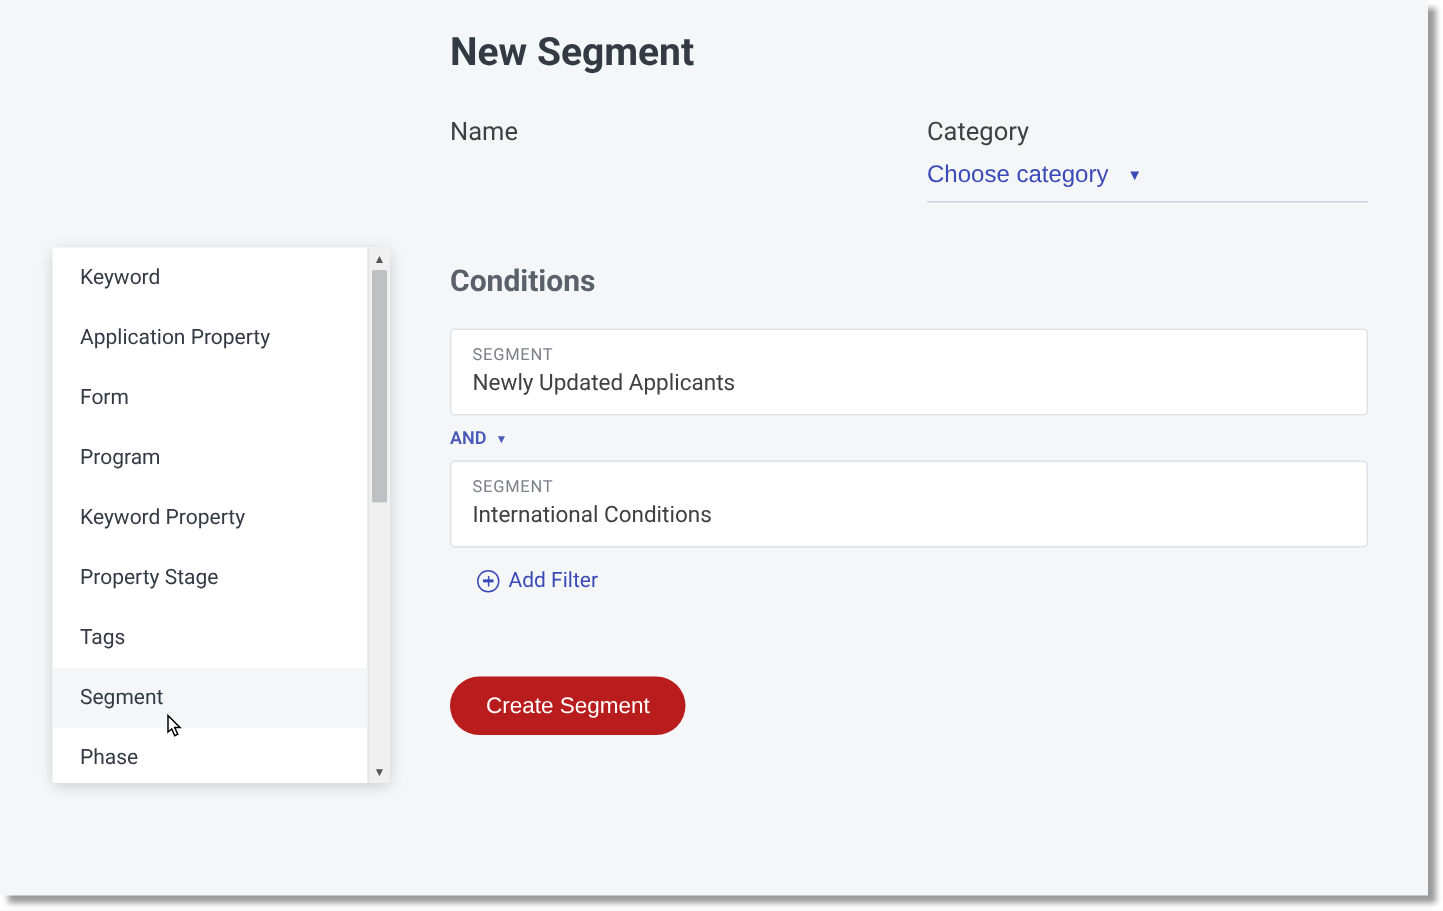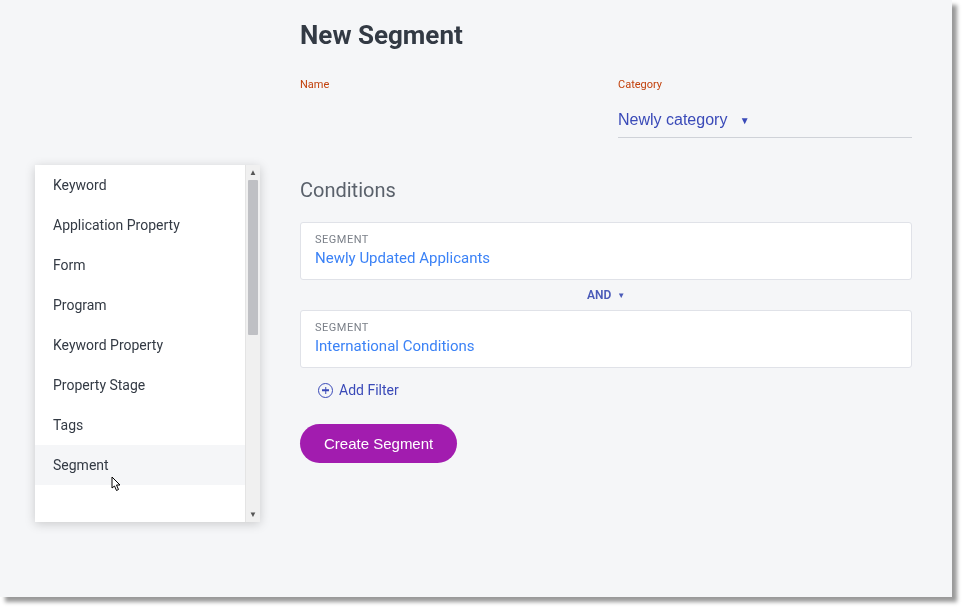--- a/index.html
+++ b/index.html
@@ -27,23 +27,23 @@
     color: #333a44;
     margin-bottom: 28px;
   }
   .field-row {
     display: flex;
     gap: 24px;
     margin-bottom: 40px;
   }
   .field { flex: 1; }
   .field-label {
-    font-size: 11px;
-    color: #c2410c;
-    margin-bottom: 16px;
+    font-size: 17px;
+    color: #404040;
+    margin-bottom: 6px;
     display: block;
   }
   .input {
     width: 100%;
     border: none;
     border-bottom: 1px solid #cfd2d8;
     background: transparent;
     font-size: 16px;
     color: #333a44;
     padding: 4px 0 8px 0;
@@ -62,43 +62,42 @@
     position: relative;
   }
   .dropdown-btn .caret {
     margin-left: 8px;
     font-size: 10px;
     position: relative;
     top: -1px;
   }
   .section-title {
     font-size: 20px;
-    font-weight: 400;
+    font-weight: 700;
     color: #5a616b;
     margin-bottom: 20px;
   }
   .cond-card {
     background: #fff;
     border: 1px solid #e0e2e8;
     border-radius: 3px;
     padding: 10px 14px 12px 14px;
     margin-bottom: 0;
   }
   .cond-type {
     font-size: 11px;
     letter-spacing: 0.5px;
     color: #7b8089;
     margin-bottom: 3px;
   }
   .cond-value {
     font-size: 15px;
-    color: #3b82f6;
+    color: #404040;
   }
   .connector {
-    text-align: center;
     font-size: 12px;
     font-weight: 600;
     color: #4a5ab8;
     padding: 8px 0;
     cursor: pointer;
   }
   .connector .caret {
     font-size: 8px;
     margin-left: 3px;
     position: relative;
@@ -122,22 +121,22 @@
     display: inline-block;
   }
   .add-filter-icon::before, .add-filter-icon::after {
     content: "";
     position: absolute;
     background: #3a4ab8;
   }
   .add-filter-icon::before { left: 3px; right: 3px; top: 50%; height: 1.5px; transform: translateY(-50%); }
   .add-filter-icon::after { top: 3px; bottom: 3px; left: 50%; width: 1.5px; transform: translateX(-50%); }
   .create-btn {
-    margin-top: 12px;
-    background: #a21caf;
+    margin-top: 42px;
+    background: #b91c1c;
     color: #fff;
     border: none;
     border-radius: 22px;
     padding: 11px 24px;
     font-size: 15px;
     cursor: pointer;
   }
   
   .dropdown-panel {
     position: absolute;
@@ -213,21 +212,21 @@
   <div class="main">
     <h1 class="title">New Segment</h1>
 
     <div class="field-row">
       <div class="field">
         <label class="field-label">Name</label>
       </div>
       <div class="field">
         <label class="field-label">Category</label>
         <button class="dropdown-btn">
-          <span>Newly category</span>
+          <span>Choose category</span>
           <span class="caret">▼</span>
         </button>
       </div>
     </div>
 
     <h2 class="section-title">Conditions</h2>
 
     <div class="cond-card">
       <div class="cond-type">SEGMENT</div>
       <div class="cond-value">Newly Updated Applicants</div>
@@ -256,20 +255,21 @@
   <div class="dropdown-panel">
     <div class="dd-list" id="dd-list">
         <div class="dd-item">Keyword</div>
         <div class="dd-item">Application Property</div>
         <div class="dd-item">Form</div>
         <div class="dd-item">Program</div>
         <div class="dd-item">Keyword Property</div>
         <div class="dd-item">Property Stage</div>
         <div class="dd-item">Tags</div>
         <div class="dd-item hovered">Segment</div>
+        <div class="dd-item">Phase</div>
       </div>
     <div class="scrollbar">
       <div class="sb-btn up">▲</div>
       <div class="sb-thumb"></div>
       <div class="sb-btn down">▼</div>
     </div>
   </div>
 
   <div class="pointer-cursor">
     <svg width="16" height="18" viewBox="0 0 16 18">

